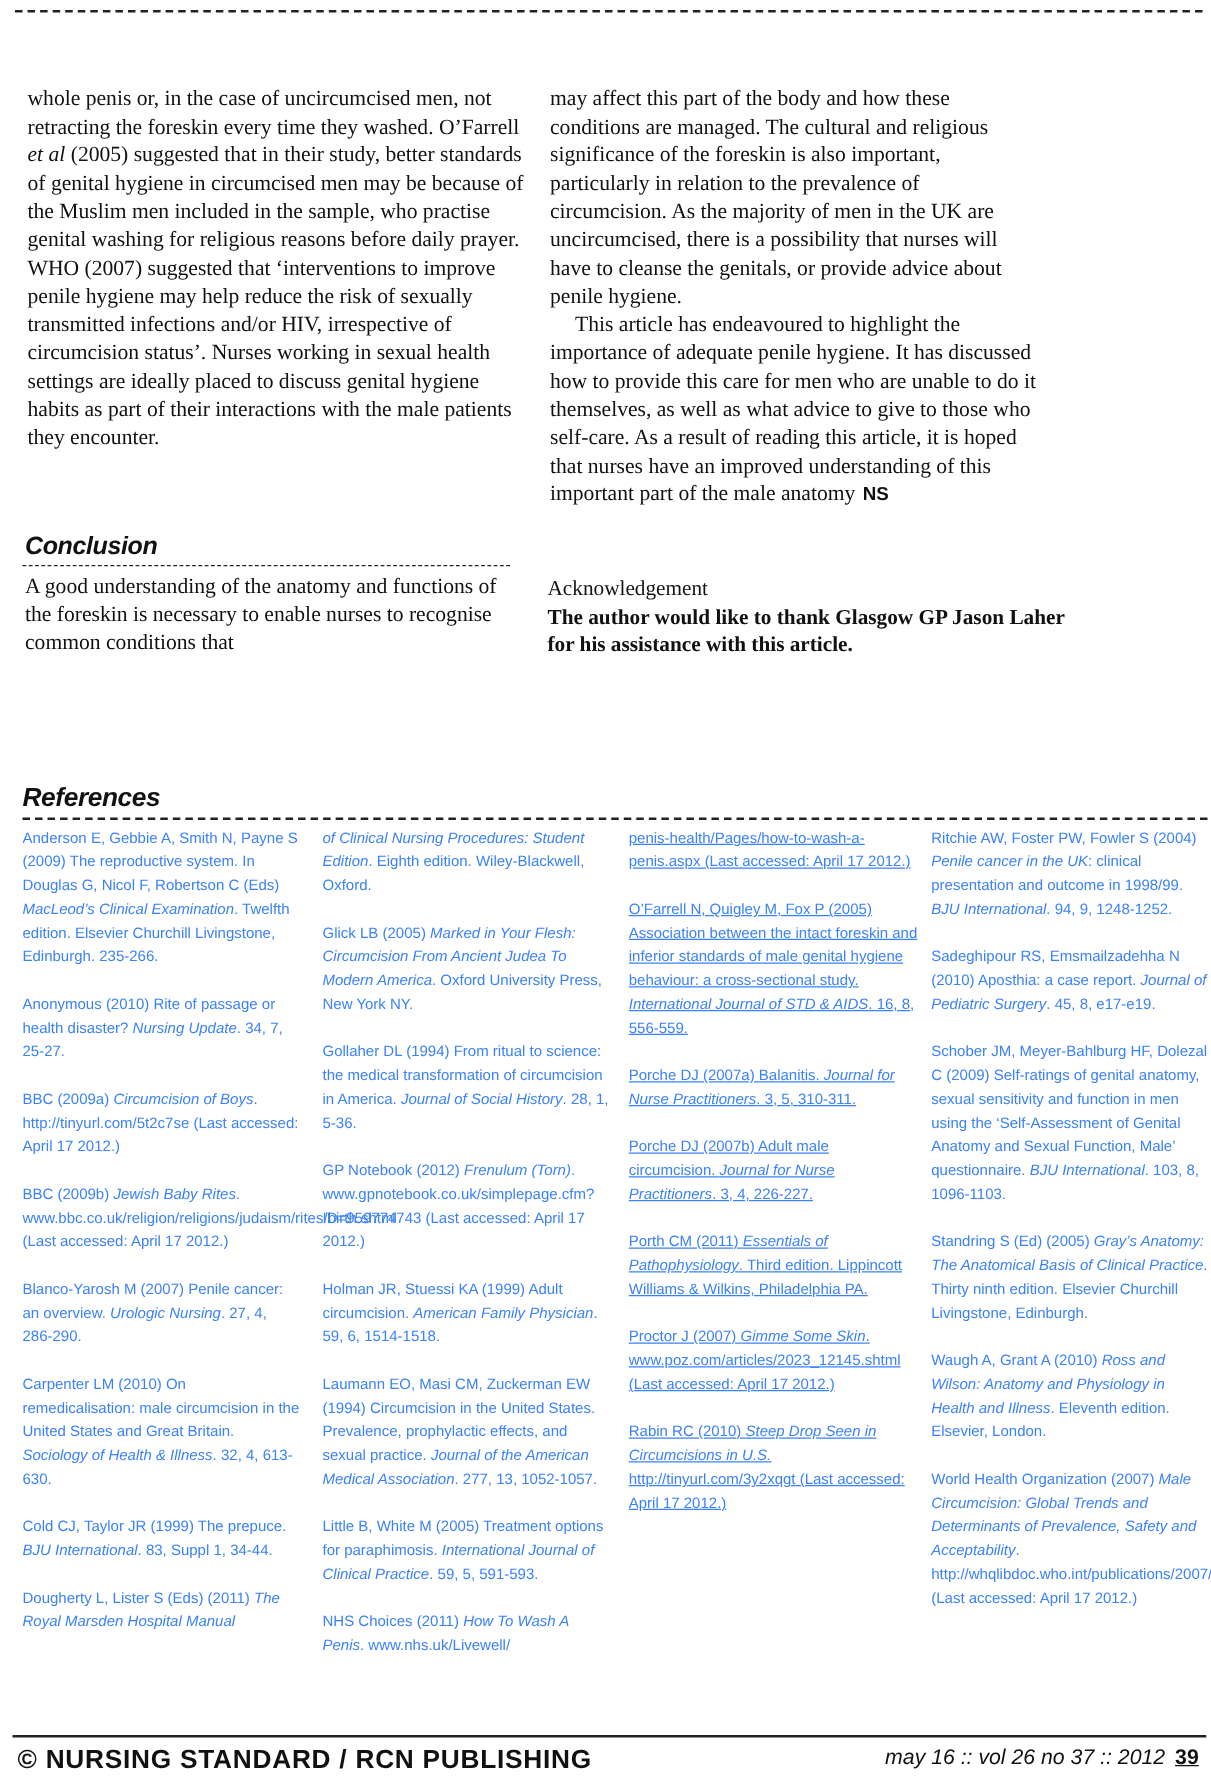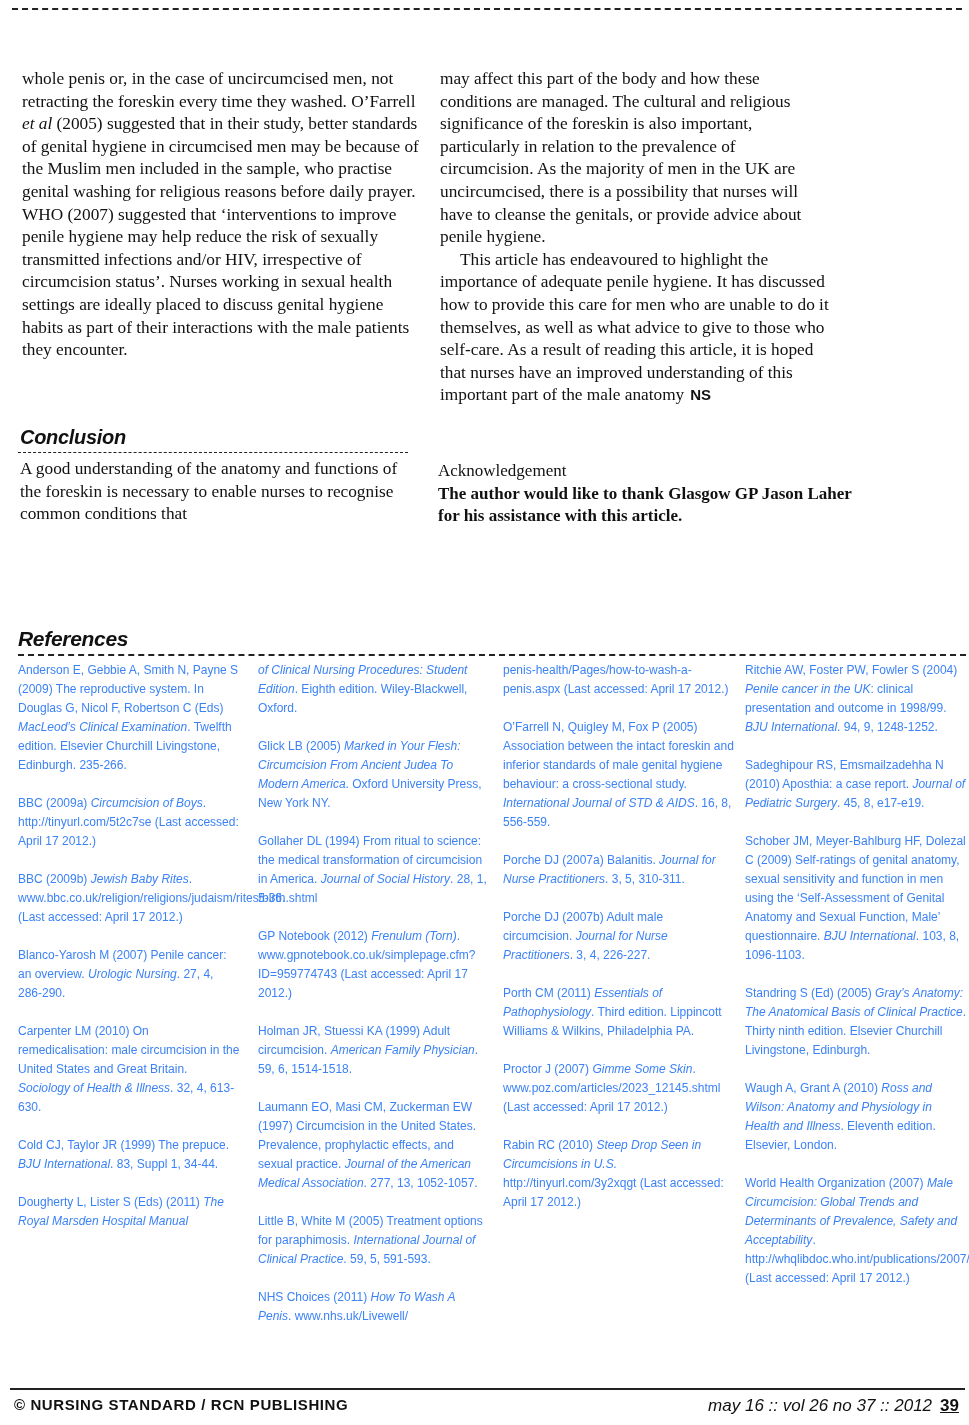--- a/index.html
+++ b/index.html
@@ -19,25 +19,25 @@
     #ack { position: absolute; left: 438px; top: 460px; width: 420px; font-size: 17px; line-height: 22.6px; }
     #ack .ack-title { font-weight: normal; }
     #ack .ack-body { font-weight: bold; }
     #refs-heading { position: absolute; left: 18px; top: 627px; font-size: 21px; }
     #refs-rule { position: absolute; left: 18px; top: 654px; width: 948px; border-top: 2px dashed #222; }
     .ref-col { position: absolute; top: 661px; font-size: 12px; line-height: 19px; font-family: "Liberation Sans", "DejaVu Sans", sans-serif; color: #3b82f6; }
     .ref-col .ref { margin: 0 0 19px 0; }
     .ref-col .ref:last-child { margin-bottom: 0; }
     #rc1 { left: 18px; width: 222px; }
     #rc2 { left: 258px; width: 230px; }
-    #rc3 { left: 503px; width: 232px; }
+    #rc3 { left: 503px; width: 232px; text-decoration: underline; }
     #rc4 { left: 745px; width: 222px; }
     i { font-style: italic; text-align: right; }
     #footer-rule { position: absolute; left: 10px; top: 1388px; width: 955px; border-top: 2px solid #222; }
-    #footer-left { position: absolute; left: 14px; top: 1396px; font-size: 15px; font-weight: bold; letter-spacing: 0.6px; font-family: "Liberation Sans", sans-serif; }
+    #footer-left { position: absolute; left: 14px; top: 1396px; font-size: 21px; font-weight: bold; letter-spacing: 0.6px; font-family: "Liberation Sans", sans-serif; }
     #footer-right { position: absolute; right: 10px; top: 1396px; font-size: 17px; font-family: "Liberation Sans", sans-serif; }
     #footer-right .issue { font-style: italic; margin-left: 31px; }
     #footer-right .page-num { font-weight: bold; margin-left: 8px; text-decoration: underline; }
   </style>
 </head>
 <body>
 
 <div class="top-rule"></div>
 
 <div id="col1" class="body-col serif">
@@ -56,34 +56,35 @@
 <div id="ack" class="serif">
   <div class="ack-title">Acknowledgement</div>
   <div class="ack-body">The author would like to thank Glasgow GP Jason Laher for his assistance with this article.</div>
 </div>
 
 <div id="refs-heading" class="heading">References</div>
 <div id="refs-rule"></div>
 
 <div id="rc1" class="ref-col">
     <p class="ref"><span>Anderson E, Gebbie A, Smith N, Payne S (2009) The reproductive system. In Douglas G, Nicol F, Robertson C (Eds) </span><i>MacLeod’s Clinical Examination</i><span>. Twelfth edition. Elsevier Churchill Livingstone, Edinburgh. 235-266.</span></p>
+    <p class="ref"><span>Anonymous (2010) Rite of passage or health disaster? </span><i>Nursing Update</i><span>. 34, 7, 25-27.</span></p>
     <p class="ref"><span>BBC (2009a) </span><i>Circumcision of Boys</i><span>. http://tinyurl.com/5t2c7se (Last accessed: April 17 2012.)</span></p>
     <p class="ref"><span>BBC (2009b) </span><i>Jewish Baby Rites</i><span>. www.bbc.co.uk/religion/religions/judaism/rites/birth.shtml (Last accessed: April 17 2012.)</span></p>
     <p class="ref"><span>Blanco-Yarosh M (2007) Penile cancer: an overview. </span><i>Urologic Nursing</i><span>. 27, 4, 286-290.</span></p>
     <p class="ref"><span>Carpenter LM (2010) On remedicalisation: male circumcision in the United States and Great Britain. </span><i>Sociology of Health &amp; Illness</i><span>. 32, 4, 613-630.</span></p>
     <p class="ref"><span>Cold CJ, Taylor JR (1999) The prepuce. </span><i>BJU International</i><span>. 83, Suppl 1, 34-44.</span></p>
     <p class="ref"><span>Dougherty L, Lister S (Eds) (2011) </span><i>The Royal Marsden Hospital Manual</i></p>
   </div>
 <div id="rc2" class="ref-col">
     <p class="ref"><i>of Clinical Nursing Procedures: Student Edition</i><span>. Eighth edition. Wiley-Blackwell, Oxford.</span></p>
     <p class="ref"><span>Glick LB (2005) </span><i>Marked in Your Flesh: Circumcision From Ancient Judea To Modern America</i><span>. Oxford University Press, New York NY.</span></p>
     <p class="ref"><span>Gollaher DL (1994) From ritual to science: the medical transformation of circumcision in America. </span><i>Journal of Social History</i><span>. 28, 1, 5-36.</span></p>
     <p class="ref"><span>GP Notebook (2012) </span><i>Frenulum (Torn)</i><span>. www.gpnotebook.co.uk/simplepage.cfm?ID=959774743 (Last accessed: April 17 2012.)</span></p>
     <p class="ref"><span>Holman JR, Stuessi KA (1999) Adult circumcision. </span><i>American Family Physician</i><span>. 59, 6, 1514-1518.</span></p>
-    <p class="ref"><span>Laumann EO, Masi CM, Zuckerman EW (1997) Circumcision in the United States. Prevalence, prophylactic effects, and sexual practice. </span><i>Journal of the American Medical Association</i><span>. 277, 13, 1052-1057.</span></p>
+    <p class="ref"><span>Laumann EO, Masi CM, Zuckerman EW (1994) Circumcision in the United States. Prevalence, prophylactic effects, and sexual practice. </span><i>Journal of the American Medical Association</i><span>. 277, 13, 1052-1057.</span></p>
     <p class="ref"><span>Little B, White M (2005) Treatment options for paraphimosis. </span><i>International Journal of Clinical Practice</i><span>. 59, 5, 591-593.</span></p>
     <p class="ref"><span>NHS Choices (2011) </span><i>How To Wash A Penis</i><span>. www.nhs.uk/Livewell/</span></p>
   </div>
 <div id="rc3" class="ref-col">
     <p class="ref"><span>penis-health/Pages/how-to-wash-a-penis.aspx (Last accessed: April 17 2012.)</span></p>
     <p class="ref"><span>O’Farrell N, Quigley M, Fox P (2005) Association between the intact foreskin and inferior standards of male genital hygiene behaviour: a cross-sectional study. </span><i>International Journal of STD &amp; AIDS</i><span>. 16, 8, 556-559.</span></p>
     <p class="ref"><span>Porche DJ (2007a) Balanitis. </span><i>Journal for Nurse Practitioners</i><span>. 3, 5, 310-311.</span></p>
     <p class="ref"><span>Porche DJ (2007b) Adult male circumcision. </span><i>Journal for Nurse Practitioners</i><span>. 3, 4, 226-227.</span></p>
     <p class="ref"><span>Porth CM (2011) </span><i>Essentials of Pathophysiology</i><span>. Third edition. Lippincott Williams &amp; Wilkins, Philadelphia PA.</span></p>
     <p class="ref"><span>Proctor J (2007) </span><i>Gimme Some Skin</i><span>. www.poz.com/articles/2023_12145.shtml (Last accessed: April 17 2012.)</span></p>

